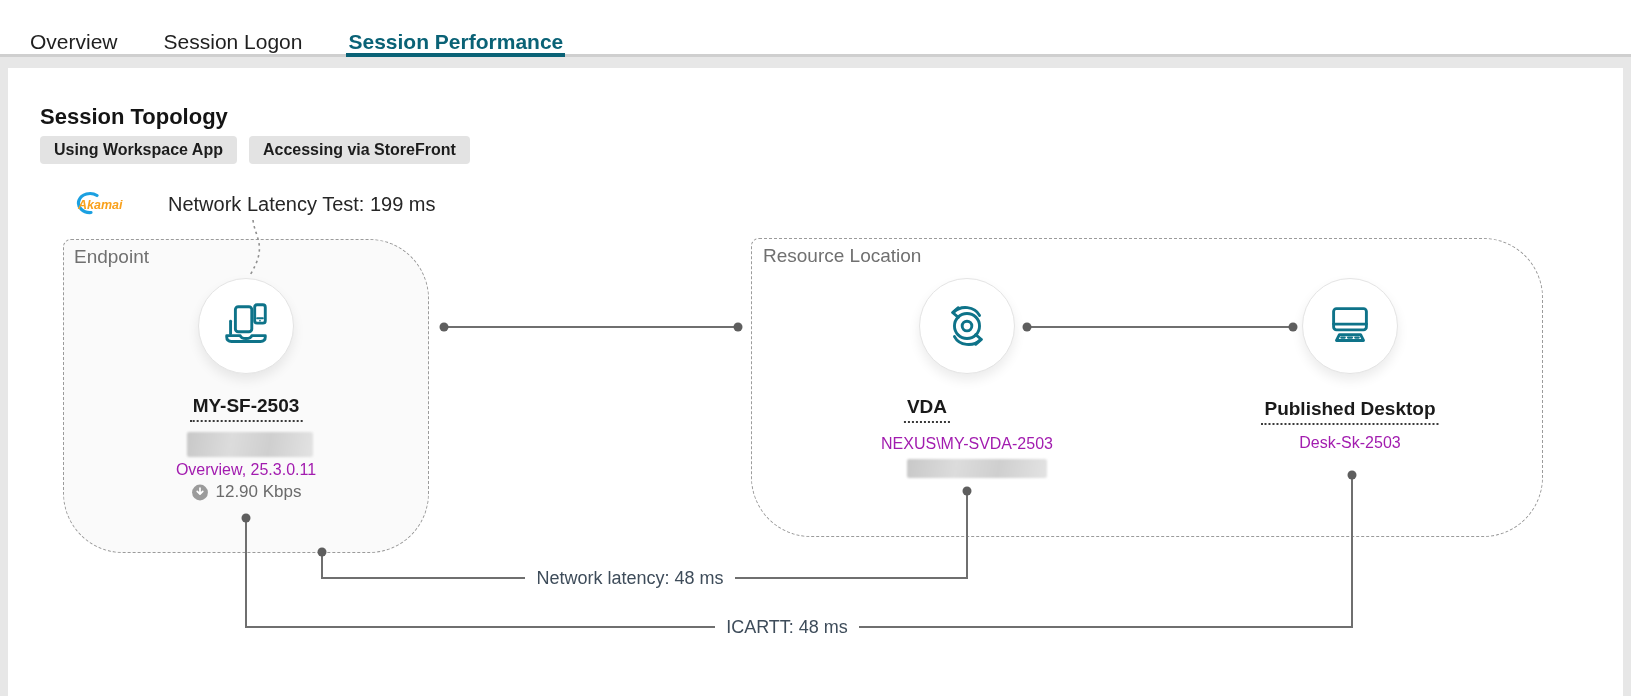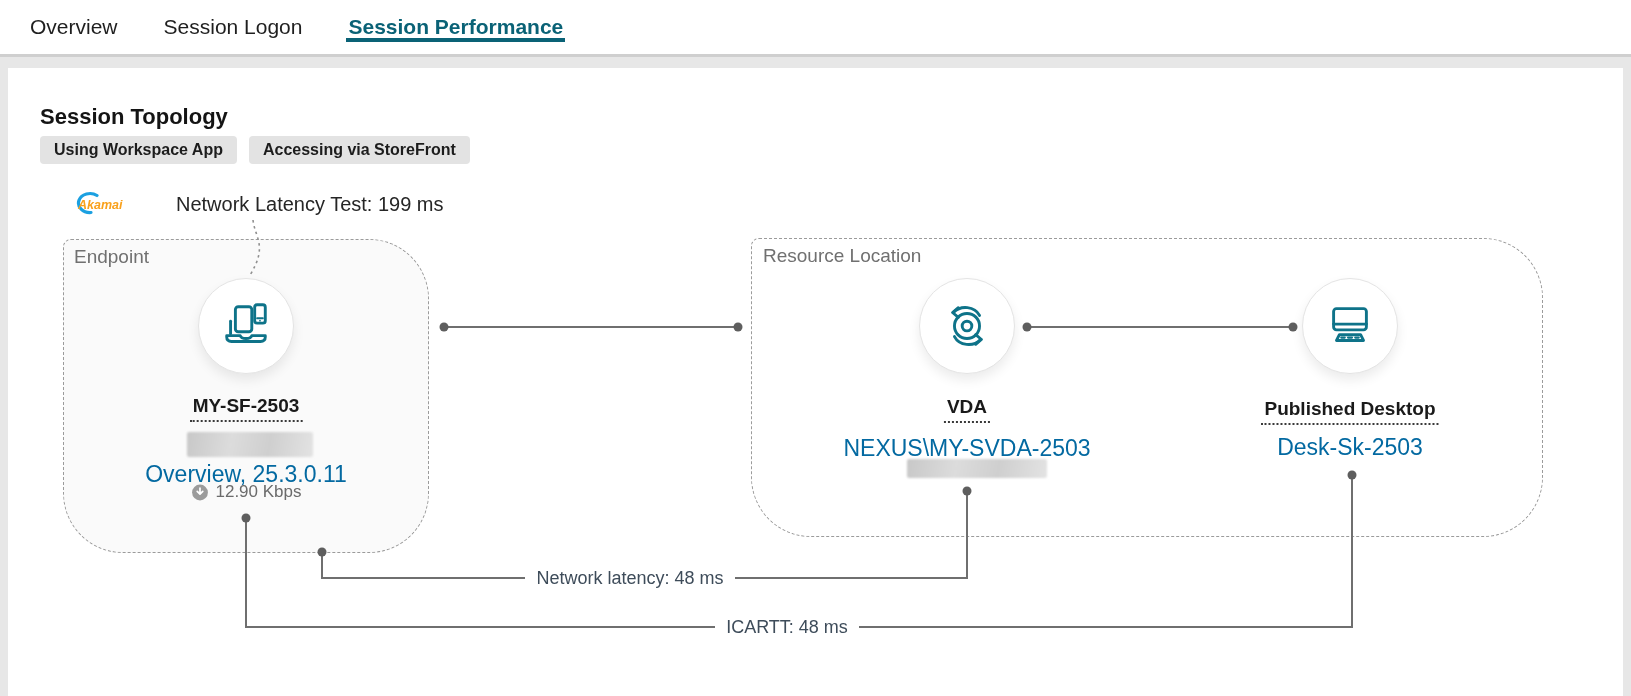--- a/index.html
+++ b/index.html
@@ -8,21 +8,21 @@
     position:relative; overflow:hidden;
     background:#e7e7e7;
     font-family:"Liberation Sans", sans-serif;
     color:#1c1c1c;
   }
 
   
   .tabbar {
     position:absolute; left:0; top:0; right:0; height:57px;
     background:#ffffff; border-bottom:3px solid #cfcfcf;
-    display:flex; align-items:center; padding-left:30px; gap:46px;
+    display:flex; align-items:flex-end; padding-left:30px; gap:46px;
     z-index:5;
   }
   .tab {
     display:flex; align-items:center; font-size:21px; color:#1f1f1f;
     cursor:pointer; position:relative; white-space:nowrap;
   }
   .tab.active { color:#0a6276; font-weight:700; }
   .tab.active::after {
     content:""; position:absolute; left:-2px; right:-2px; bottom:-3px;
     height:4px; background:#0a6276;
@@ -44,21 +44,21 @@
   }
   .subtitle { font-size:17px; font-weight:700; color:#1c1c1c; }
   .badge {
     background:#e3e3e3; border-radius:4px; padding:5px 14px;
     font-size:16px; font-weight:700; color:#1c1c1c;
   }
 
   
   .latency-row {
     position:absolute; left:58px; top:122px; height:28px;
-    display:flex; align-items:center; gap:12px; white-space:nowrap;
+    display:flex; align-items:center; gap:4px; white-space:nowrap;
   }
   .latency-text { font-size:20px; color:#262626;margin-left:24px; }
 
   
   .group-box {
     position:absolute; border:1px dashed #9b9b9b;
     border-radius:8px 60px 60px 60px;
   }
   .box-endpoint { left:55px; top:171px; width:366px; height:314px; background:#fafafa; }
   .box-resource { left:743px; top:170px; width:792px; height:299px; background:#ffffff; }
@@ -80,21 +80,21 @@
     display:flex; align-items:center; justify-content:center;
     z-index:3; cursor:pointer;
   }
   .abs { position:absolute; z-index:3; white-space:nowrap; }
   .centered { transform:translateX(-50%); text-align:center; }
   .node-name {
     font-size:19px; font-weight:700; color:#1a1a1a;
     border-bottom:2px dotted #3a3a3a; padding:0 3px 3px;
     display:inline-block; cursor:pointer;
   }
-  .node-sub { font-size:23px; color:#0369a1; }
+  .node-sub { font-size:16px; color:#a21caf; }
   .bw-row { display:flex; align-items:center; gap:6px; font-size:17px; color:#6b6b6b; }
   .blur-redact {
     position:absolute; z-index:3; border-radius:2px;
     background:linear-gradient(100deg,#c8c8c8,#dcdcdc 35%,#cfcfcf 65%,#e3e3e3);
     filter:blur(1.2px);
   }
 
   
   .metric-label {
     position:absolute; z-index:4; transform:translate(-50%,-50%);
@@ -185,21 +185,21 @@
   <div class="node-circle" style="left:911px; top:210px;">
     <svg width="54" height="54" viewBox="0 0 56 56" fill="none" stroke="#0e7389" stroke-width="3" stroke-linecap="round" stroke-linejoin="round">
       <circle cx="28" cy="28" r="13"></circle>
       <circle cx="28" cy="28" r="5"></circle>
       <path d="M41 17 A16 14 0 0 0 14 14"></path>
       <path d="M19 9 L13 14 L19 19"></path>
       <path d="M15 39 A16 14 0 0 0 42 42"></path>
       <path d="M37 47 L43 42 L37 37"></path>
     </svg>
   </div>
-  <div class="abs centered" style="left:959px; top:328px;">
+  <div class="abs centered" style="left:919px; top:328px;">
     <span class="node-name">VDA</span>
   </div>
   <div class="abs centered node-sub" style="left:959px; top:367px;">NEXUS\MY-SVDA-2503</div>
   <div class="blur-redact" style="left:899px; top:391px; width:140px; height:19px;"></div>
 
   <div class="node-circle" style="left:1294px; top:210px;">
     <svg width="54" height="54" viewBox="0 0 56 56" fill="none" stroke="#0e7389" stroke-width="3" stroke-linecap="round" stroke-linejoin="round">
       <rect x="11" y="10" width="34" height="22" rx="3"></rect>
       <line x1="11" y1="26" x2="45" y2="26"></line>
       <path d="M17 37 H39 L42 43 H14 Z"></path>

